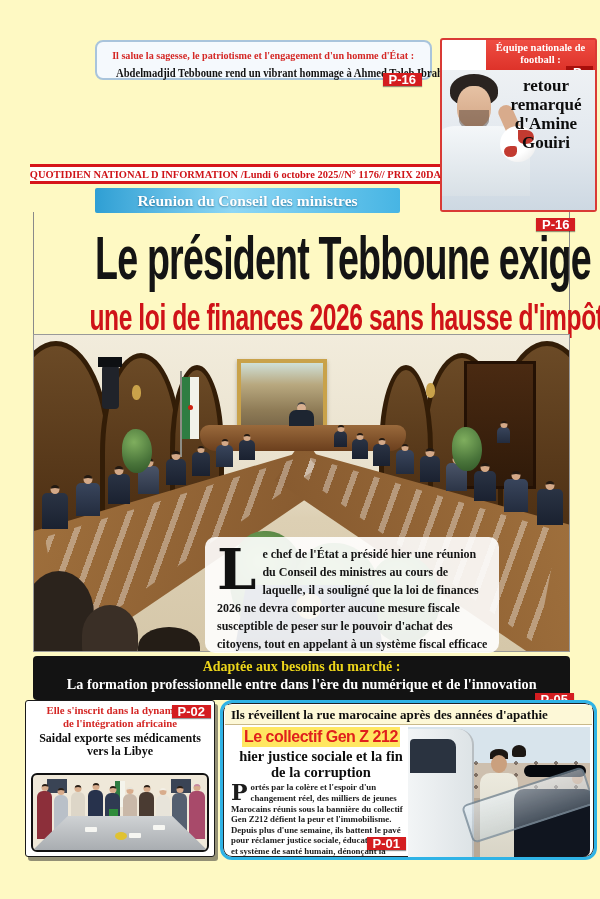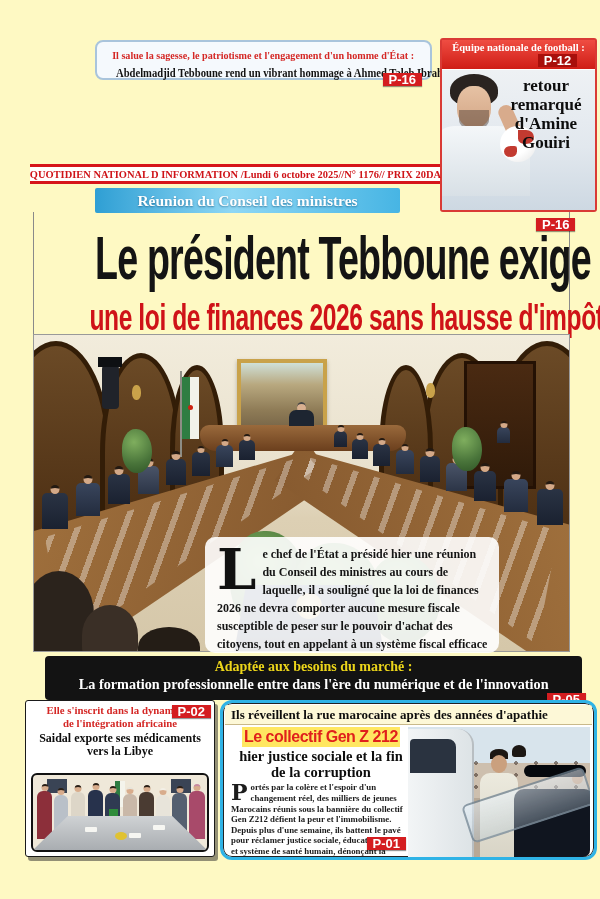--- a/index.html
+++ b/index.html
@@ -11,21 +11,21 @@
          box-shadow:0 1px 1px rgba(0,0,0,.4);}
   
   .top-banner{left:95px;top:40px;width:337px;height:40px;border:2px solid #a9c4dc;border-radius:8px;
               background:#f5f9fd;text-align:center;padding-top:3px;box-sizing:border-box;}
   .tb-kicker{display:inline-block;color:#d42725;font-weight:bold;font-size:11px;white-space:nowrap;
              transform:scaleX(.92);transform-origin:center;}
   .tb-head{display:inline-block;color:#131313;font-weight:bold;font-size:11.8px;white-space:nowrap;
            transform:scaleX(.9);transform-origin:center;}
   
   .football{left:440px;top:38px;width:157px;height:174px;border:2px solid #d93a35;background:#fff;
-            box-sizing:border-box;border-radius:3px;}
+            box-sizing:border-box;border-radius:3px;padding-left:44px;}
   .fb-header{background:linear-gradient(#ef4d42,#cf1d16);color:#fff;font-weight:bold;font-size:10.5px;
              text-align:center;padding:2px 2px 1px;line-height:1.15;}
   .fb-badge{position:static;display:inline-block;background:#a80f0b;margin-left:78px;box-shadow:none;}
   .fb-photo{position:absolute;left:0;top:30px;right:0;bottom:0;overflow:hidden;
             background:linear-gradient(180deg,#eef1f4 0%,#e2e8ee 55%,#cdd8e2 100%);}
   .fb-headline{position:absolute;right:2px;top:6px;width:94px;text-align:center;font-weight:bold;
                font-size:17px;line-height:1.12;color:#0d0d0d;}
   .ad-board{position:absolute;left:0;right:0;bottom:0;height:21px;text-align:center;
             background:linear-gradient(#f3f7fa,#cfe0ec);color:#1d3f7a;font-family:"Liberation Sans",sans-serif;
             font-weight:bold;font-size:15px;letter-spacing:4px;line-height:21px;}
@@ -98,21 +98,21 @@
   .fg-head{position:absolute;border-radius:50% 50% 30% 30%;}
   .camera{left:68px;top:30px;width:17px;height:44px;background:#20232a;border-radius:4px;}
   .camera i{position:absolute;left:-4px;top:-8px;width:24px;height:10px;background:#0e1013;}
   
   .lead-box{left:205px;top:537px;width:294px;height:116px;background:rgba(255,255,255,.9);
             border-radius:10px;padding:7px 10px 6px 12px;box-sizing:border-box;overflow:hidden;}
   .dropcap{float:left;font-family:"DejaVu Serif",serif;font-weight:bold;font-size:56px;line-height:.8;
            margin:3px 6px 0 0;color:#111;}
   .lead-body{font-size:12px;font-weight:bold;line-height:1.2;color:#151515;}
   
-  .strip{left:45px;top:656px;width:537px;height:44px;background:#131313;border-radius:4px;
+  .strip{left:33px;top:656px;width:537px;height:44px;background:#131313;border-radius:4px;
          text-align:center;padding-top:3px;box-sizing:border-box;}
   .strip-kicker{color:#ecd51a;font-weight:bold;font-size:14px;line-height:1.15;}
   .strip-head{display:inline-block;color:#fff;font-weight:bold;font-size:14.5px;line-height:1.25;
               white-space:nowrap;transform:scaleX(.98);}
   .strip-badge{right:-4px;bottom:-6px;}
   
   .saidal{left:25px;top:700px;width:190px;height:157px;background:#fff;border:1px solid #1a1a1a;
           border-radius:3px;box-shadow:3px 4px 0 rgba(40,40,40,.5);box-sizing:border-box;
           padding:3px 4px;text-align:center;}
   .sd-kicker{color:#d42725;font-weight:bold;font-size:10.8px;line-height:1.2;}

